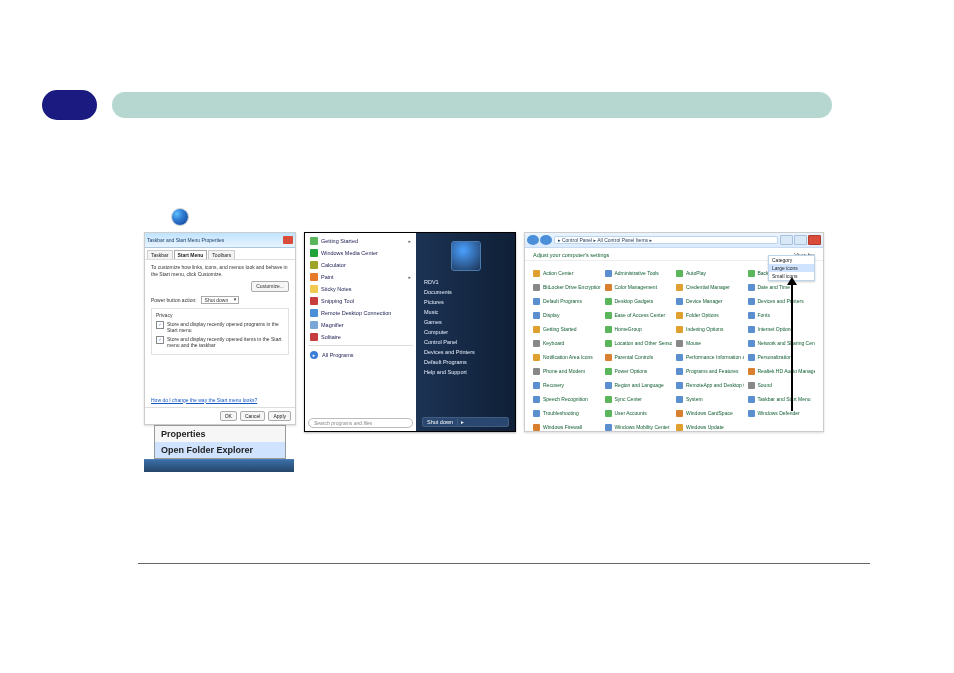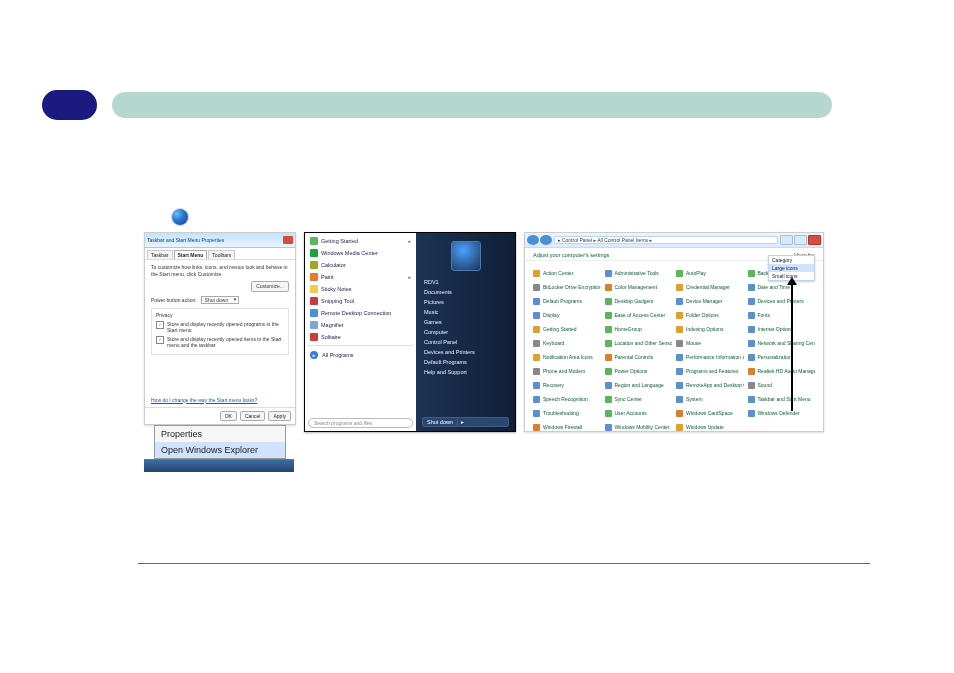--- a/index.html
+++ b/index.html
@@ -179,20 +179,21 @@
     margin-top: 0;
     border: 1px solid #999;
     width: 130px;
     margin-left: 10px;
     background: #f6f6f6;
     font-size: 9px;
   }
   .ss1-ctx .rowctx {
     padding: 3px 6px;
     color: #222;
+    font-weight: bold;
   }
   .ss1-ctx .rowctx.hl {
     background: #cfe3ff;
   }
   .ss1-taskbar {
     height: 12px;
     background: linear-gradient(#3a6ea5, #24456a);
     border-top: 1px solid #4a7ab0;
     width: 150px;
   }
@@ -477,21 +478,21 @@
         <a class="link">How do I change the way the Start menu looks?</a>
       </div>
       <div class="btnrow">
         <span class="btn">OK</span>
         <span class="btn">Cancel</span>
         <span class="btn">Apply</span>
       </div>
     </div>
     <div class="ss1-ctx">
       <div class="rowctx">Properties</div>
-      <div class="rowctx hl">Open Windows Explorer</div>
+      <div class="rowctx hl">Open Folder Explorer</div>
     </div>
     <div class="ss1-taskbar"></div>
   </div>
 
   <div class="ss2">
     <div class="left" id="sm-left">
 
       <div class="item">
           <span class="icn" style="background: rgb(91, 181, 91);"></span>
           <span>Getting Started</span>

